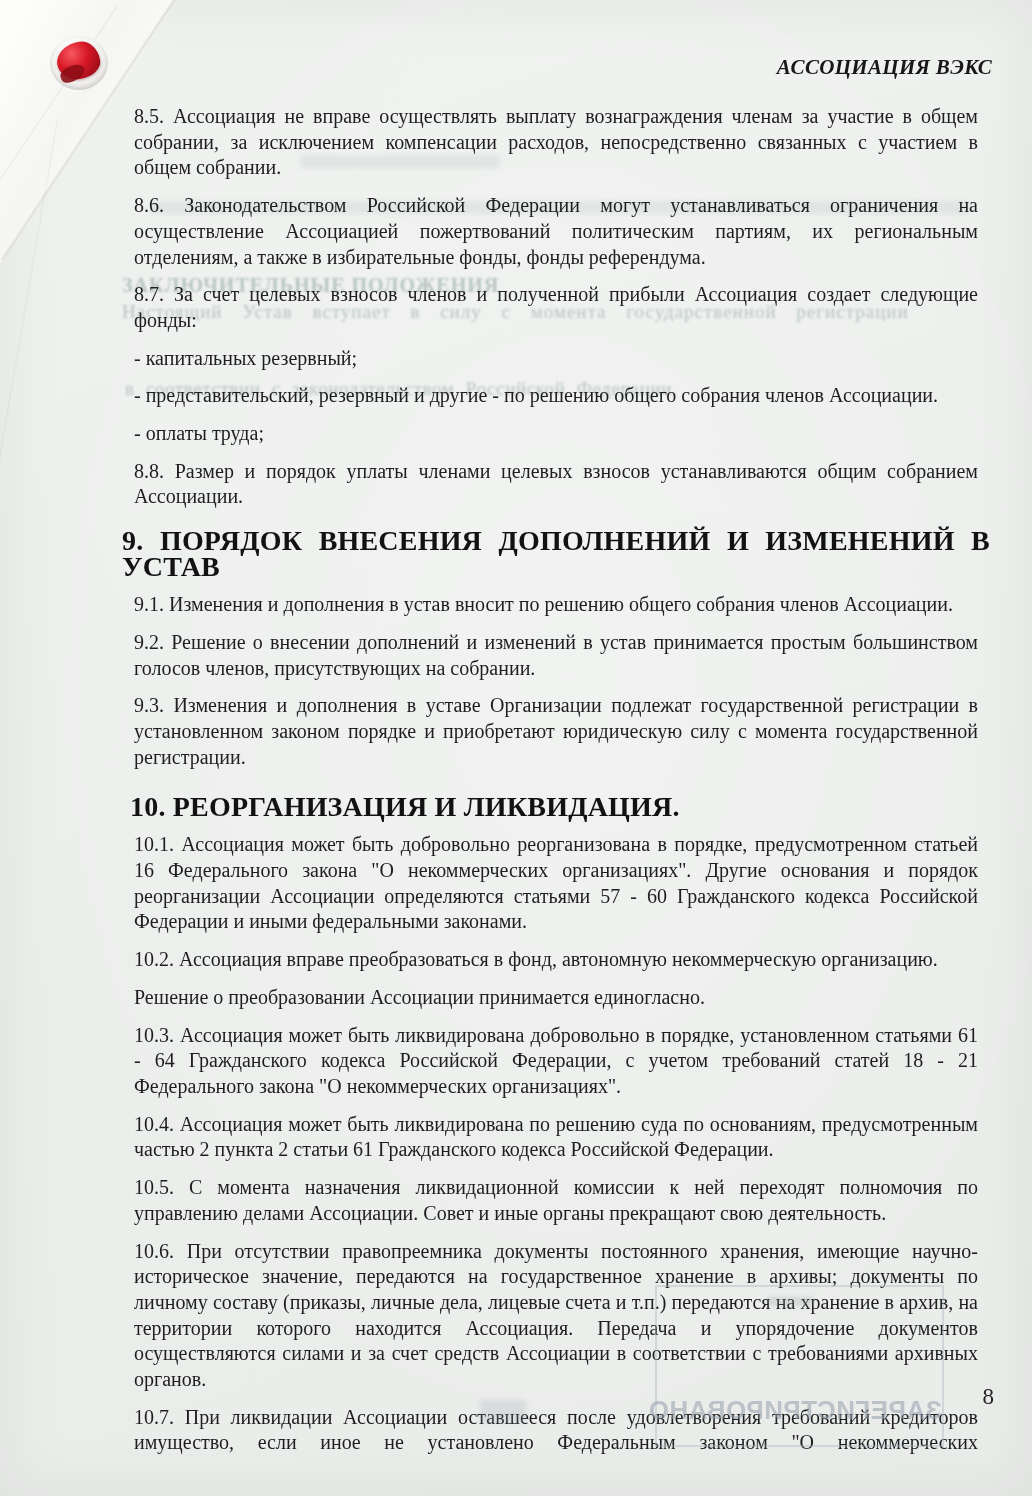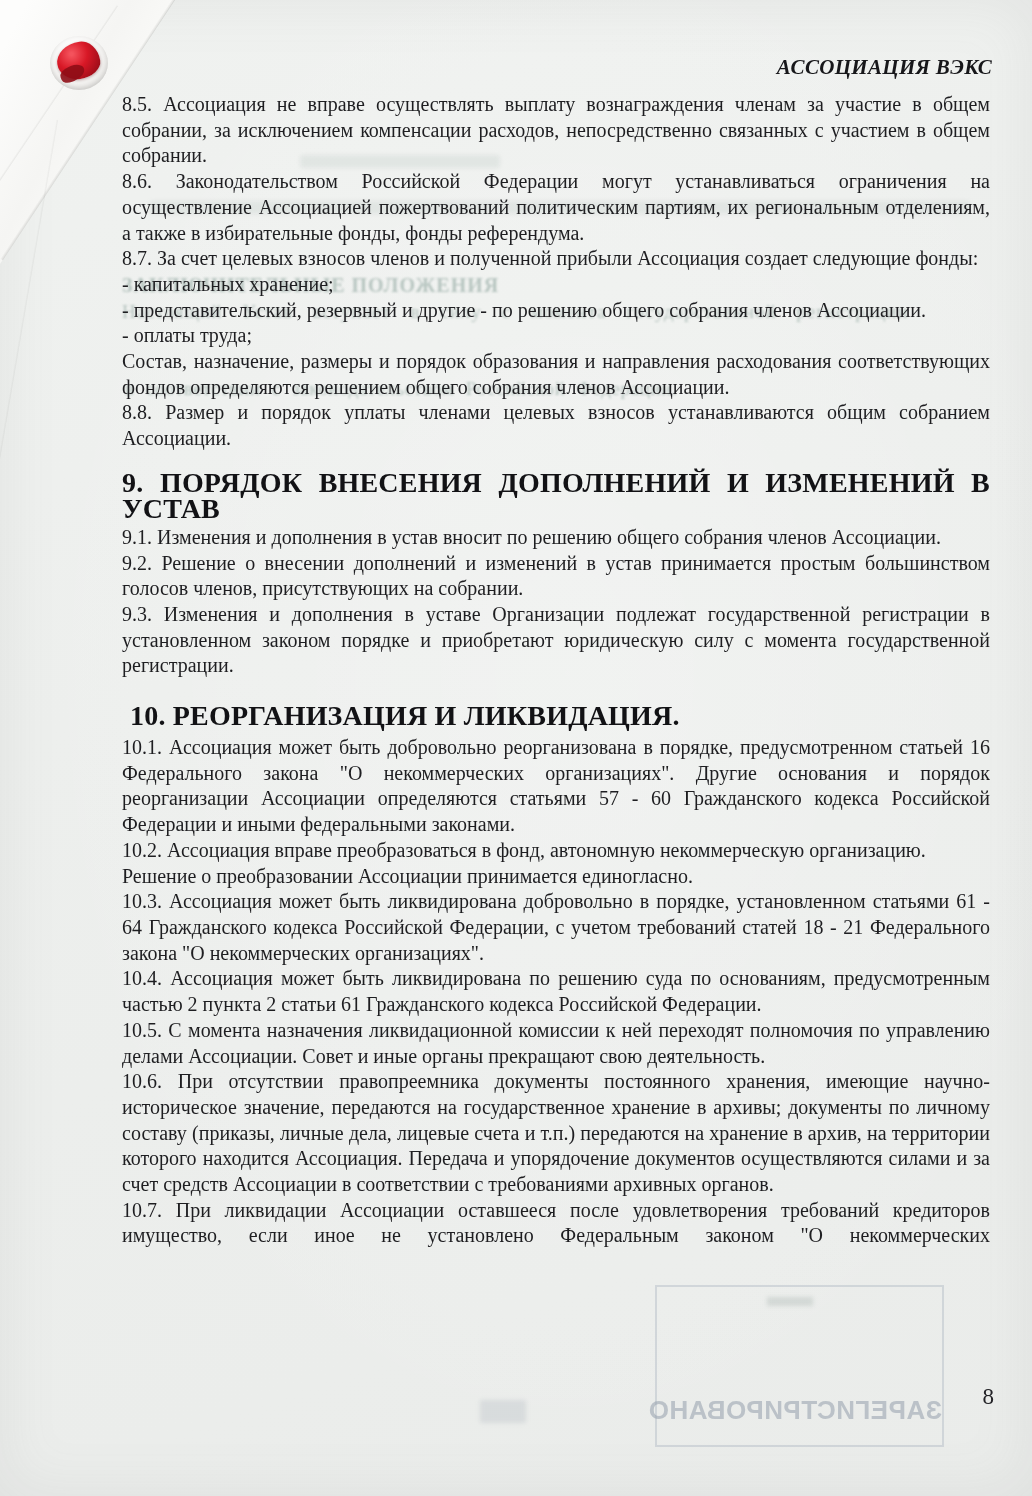--- a/index.html
+++ b/index.html
@@ -32,21 +32,21 @@
     transform:rotate(-8deg);box-shadow:0 1px 3px rgba(80,10,15,0.35);}
   .seal-tail{position:absolute;left:60px;top:66px;width:25px;height:15px;background:#8e0d16;
     border-radius:50% 50% 60% 40%;transform:rotate(-22deg);opacity:.9;}
   
   .header-right{position:absolute;top:55px;right:40px;font-size:21px;font-weight:bold;
     font-style:italic;letter-spacing:0.3px;color:#17171a;}
   .page-num{position:absolute;top:1384px;right:38px;font-size:23px;color:#232327;}
   
   .doc{position:absolute;left:122px;top:92px;width:868px;font-size:20px;line-height:25.7px;
     text-align:justify;text-align-last:left;}
-  .doc p{margin:0;font-family:Liberation Serif, serif;}
+  .doc p{margin:12px;font-family:Liberation Serif, serif;}
   .doc p.cut{text-align-last:justify;}
   .doc h2{font-size:28px;line-height:26px;font-weight:bold;letter-spacing:0.2px;color:#121215;}
   .doc h2.h9{margin:18px 0 3px 0;}
   .doc h2.h10{margin:24px 0 6px 8px;}
   
   .ghost{position:absolute;pointer-events:none;color:rgba(104,136,126,0.42);
     font-family:"Liberation Serif","DejaVu Serif",serif;filter:blur(1px);}
   .ghost.bold{font-weight:bold;letter-spacing:1px;}
   .ghost-bar{position:absolute;pointer-events:none;background:rgba(120,150,140,0.12);filter:blur(2px);border-radius:3px;}
   .stamp-box{position:absolute;left:655px;top:1285px;width:285px;height:158px;
@@ -80,24 +80,23 @@
   <div class="ghost bold" style="left:122px;top:274px;font-size:20px;">ЗАКЛЮЧИТЕЛЬНЫЕ ПОЛОЖЕНИЯ</div>
   <div class="ghost" style="left:122px;top:301px;width:868px;font-size:19px;word-spacing:14px;letter-spacing:1px;">Настоящий Устав вступает в силу с момента государственной регистрации</div>
   <div class="ghost" style="left:125px;top:378px;font-size:19px;word-spacing:6px;letter-spacing:0.6px;">в соответствии с законодательством Российской Федерации.</div>
 
   <div class="header-right">АССОЦИАЦИЯ ВЭКС</div>
 
   <div class="doc">
     <p>8.5. Ассоциация не вправе осуществлять выплату вознаграждения членам за участие в общем собрании, за исключением компенсации расходов, непосредственно связанных с участием в общем собрании.</p>
     <p>8.6. Законодательством Российской Федерации могут устанавливаться ограничения на осуществление Ассоциацией пожертвований политическим партиям, их региональным отделениям, а также в избирательные фонды, фонды референдума.</p>
     <p>8.7. За счет целевых взносов членов и полученной прибыли Ассоциация создает следующие фонды:</p>
-    <p>- капитальных хранение;</p>
+    <p>- капитальных резервный;</p>
     <p>- представительский, резервный и другие - по решению общего собрания членов Ассоциации.</p>
     <p>- оплаты труда;</p>
-    <p>Состав, назначение, размеры и порядок образования и направления расходования соответствующих фондов определяются решением общего собрания членов Ассоциации.</p>
     <p>8.8. Размер и порядок уплаты членами целевых взносов устанавливаются общим собранием Ассоциации.</p>
 
     <h2 class="h9">9. ПОРЯДОК ВНЕСЕНИЯ ДОПОЛНЕНИЙ И ИЗМЕНЕНИЙ В УСТАВ</h2>
     <p>9.1. Изменения и дополнения в устав вносит по решению общего собрания членов Ассоциации.</p>
     <p>9.2. Решение о внесении дополнений и изменений в устав принимается простым большинством голосов членов, присутствующих на собрании.</p>
     <p>9.3. Изменения и дополнения в уставе Организации подлежат государственной регистрации в установленном законом порядке и приобретают юридическую силу с момента государственной регистрации.</p>
 
     <h2 class="h10">10. РЕОРГАНИЗАЦИЯ И ЛИКВИДАЦИЯ.</h2>
     <p>10.1. Ассоциация может быть добровольно реорганизована в порядке, предусмотренном статьей 16 Федерального закона "О некоммерческих организациях". Другие основания и порядок реорганизации Ассоциации определяются статьями 57 - 60 Гражданского кодекса Российской Федерации и иными федеральными законами.</p>
     <p>10.2. Ассоциация вправе преобразоваться в фонд, автономную некоммерческую организацию.</p>

